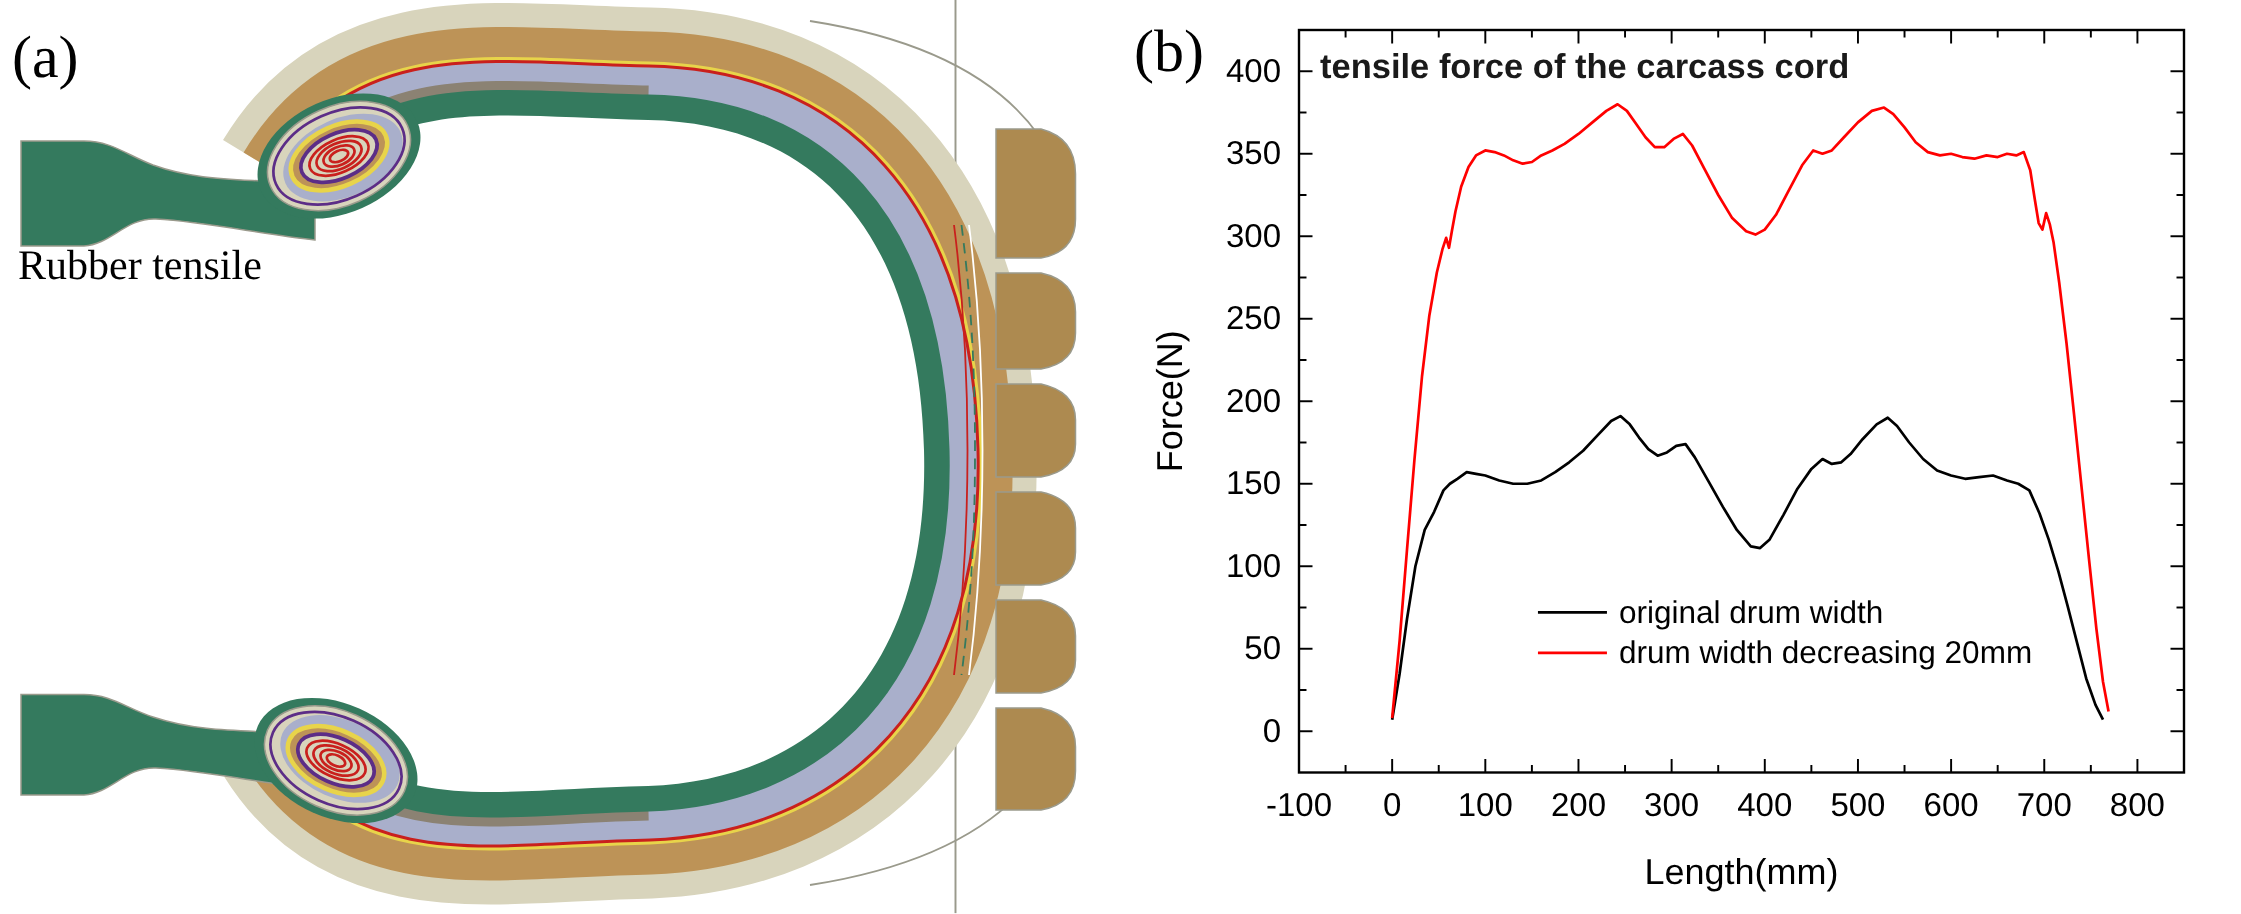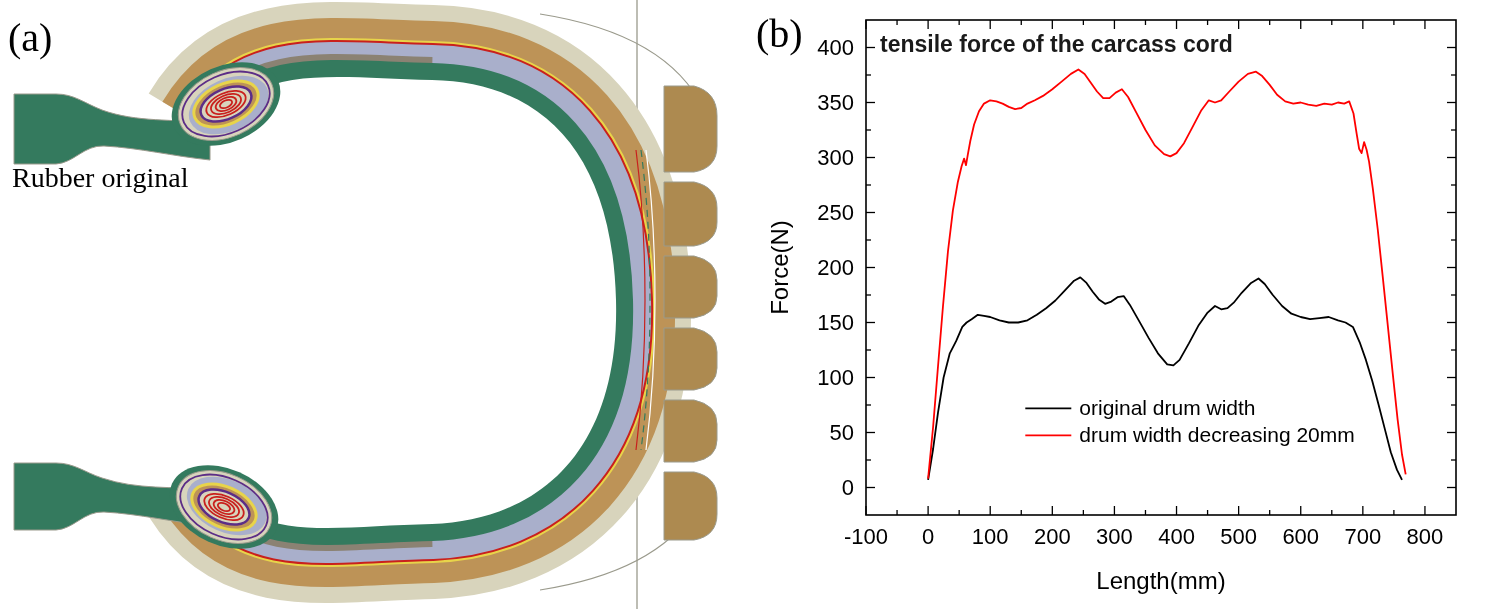--- a/index.html
+++ b/index.html
@@ -21,21 +21,21 @@
   .axis-title{font-family:"Liberation Sans", sans-serif;font-size:24px;fill:#000;}
   .legend{font-family:"Liberation Sans", sans-serif;font-size:21px;fill:#000;}
 </style>
 </head>
 <body>
 
 <div class="figure">
 
   <div class="panel panel-a">
     <div class="panel-label">(a)</div>
-    <div class="annotation">Rubber original</div>
+    <div class="annotation">Rubber tensile</div>
 
     <svg width="754" height="609" viewBox="0 0 754 609">
 
       <line x1="637" y1="0" x2="637" y2="609" style="stroke:var(--c-tire-outline_gray)" stroke-width="1.3"></line>
 
       <path d="M 540 14 Q 668 34 704 110" fill="none" style="stroke:var(--c-tire-outline_gray)" stroke-width="1.2"></path>
       <path d="M 540 590 Q 668 570 704 494" fill="none" style="stroke:var(--c-tire-outline_gray)" stroke-width="1.2"></path>
 
       <g>
         <path fill="none" stroke-width="150" style="stroke:var(--c-tire-beige)" d="M 213 132 C 255 62 330 78 432 80 C 540 82 612 150 616 300 C 620 450 540 520 432 524 C 330 526 255 545 213 478"></path>

